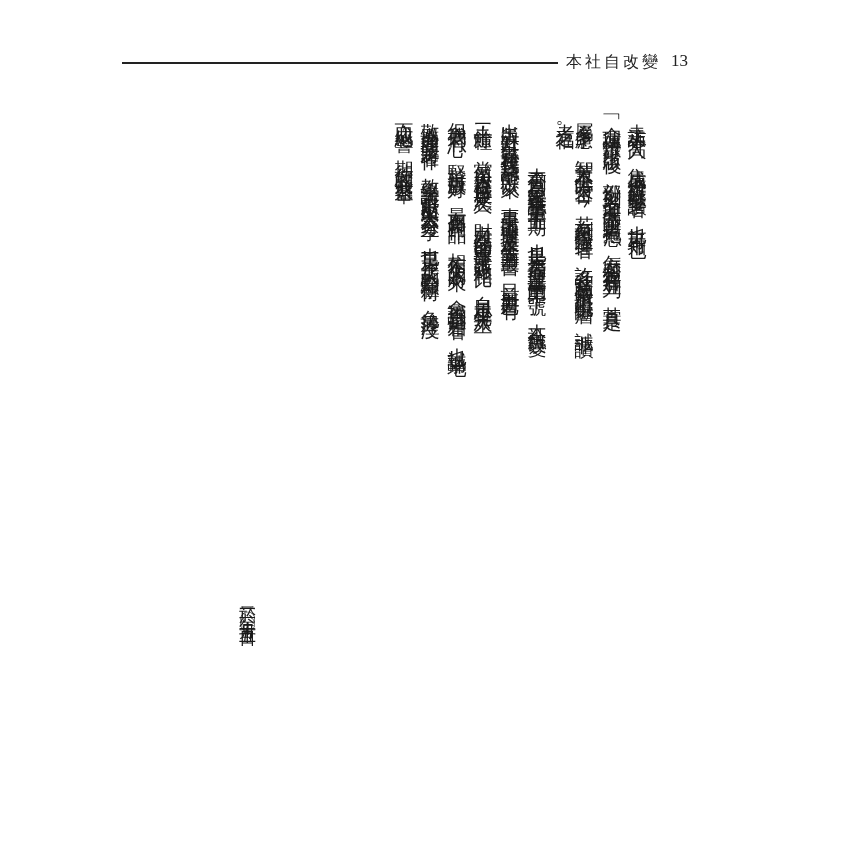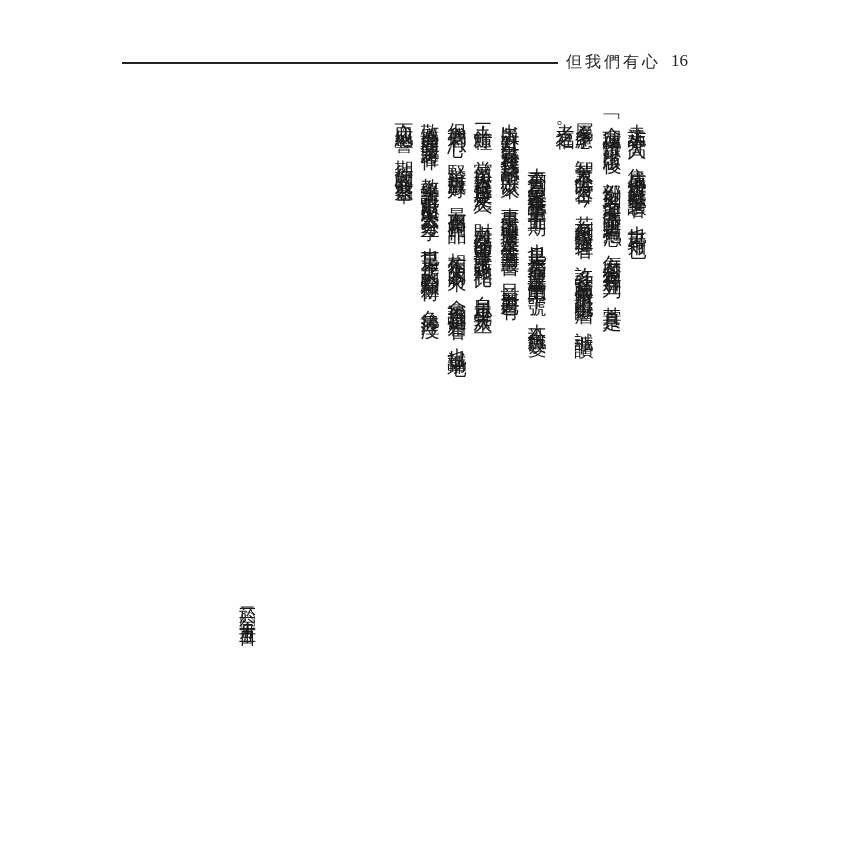--- a/index.html
+++ b/index.html
@@ -10,22 +10,22 @@
   .page-num { position:absolute; left:671px; top:51px; font-size:17px; font-family:"Liberation Serif", serif; color:#222; }
   .col { position:absolute; top:108px; width:24px; writing-mode:vertical-rl; text-orientation:upright;
          font-size:19px; line-height:24px; letter-spacing:3.6px; white-space:nowrap; }
   .date { position:absolute; left:236px; top:592px; width:24px; writing-mode:vertical-rl; text-orientation:upright;
           font-size:17px; line-height:24px; letter-spacing:2.6px; white-space:nowrap; }
 </style>
 </head>
 <body>
 
 <div class="rule"></div>
-<div class="header-title">但我們有心</div>
-<div class="page-num">16</div>
+<div class="header-title">本社自改變</div>
+<div class="page-num">13</div>
 
 <div>
   <div class="col" style="left:626px;">走訪天外高人，集成傳燈新錄以饗讀者，也未可知也。</div>
   <div class="col" style="left:601px;">「命理傳燈錄」出版後，部份列名之命理大師向筆者抱怨，怎麼和過往者並列，其實是</div>
   <div class="col" style="left:573px;">屬多慮了，智慧本不分時空古今，若刻意排除過往者，許多智慧的傳承將出現斷層，誠非讀</div>
   <div class="col" style="left:554px;">者之福。</div>
   <div class="col" style="left:526px; top:152px;">本書列為星象家雜誌書第三十五期，也是大元書局命理叢書的第二十一號，本社自改變</div>
   <div class="col" style="left:499px;">出版方針（以書籍替代雜誌型態）以來，專事出版命理堪輿及養生方面叢書，目前新書已有</div>
   <div class="col" style="left:472px;">三十餘種，當然與大規模且歷史悠久、財力雄厚的命理專業出版社相比，自是小巫見大巫，</div>
   <div class="col" style="left:446px;">但我們有心，堅持出版最好、最有用的作品，相信不久的將來，會讓您刮目相看，也誠摯地</div>

